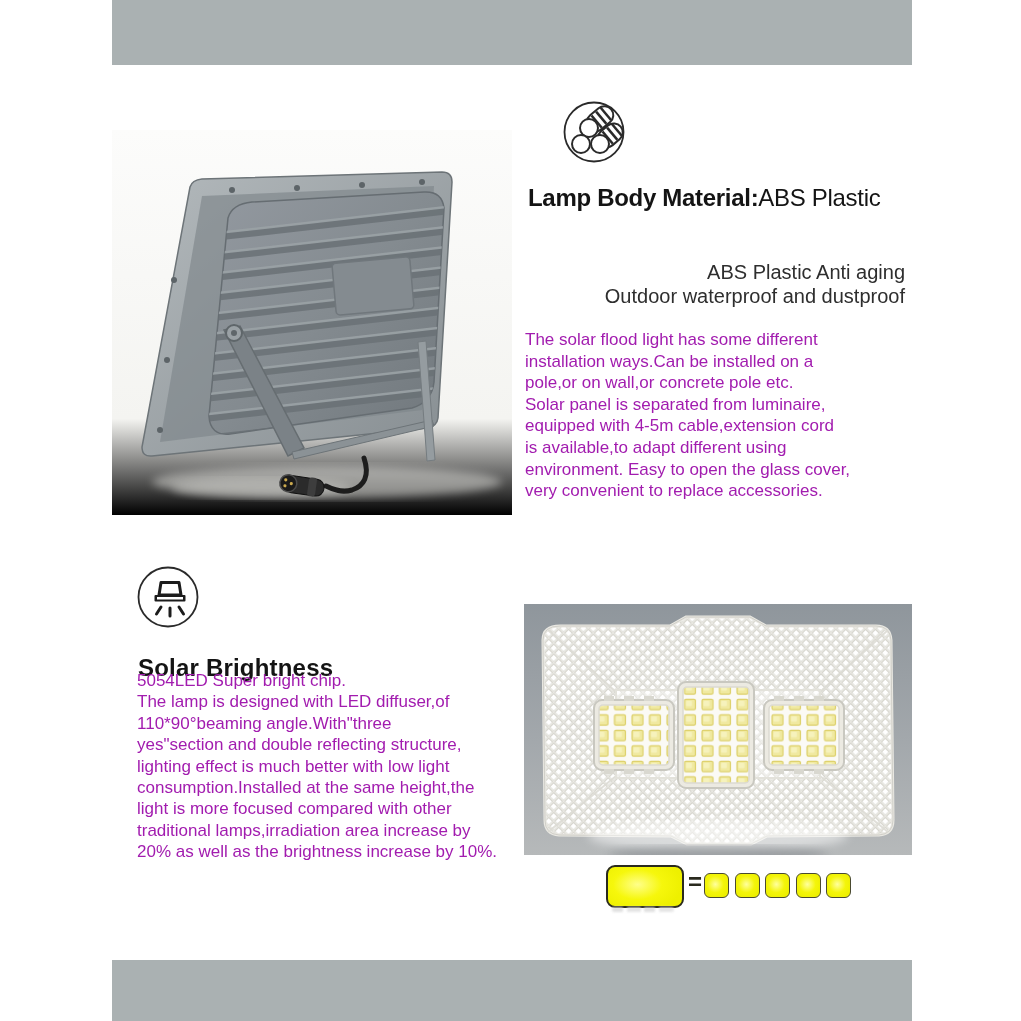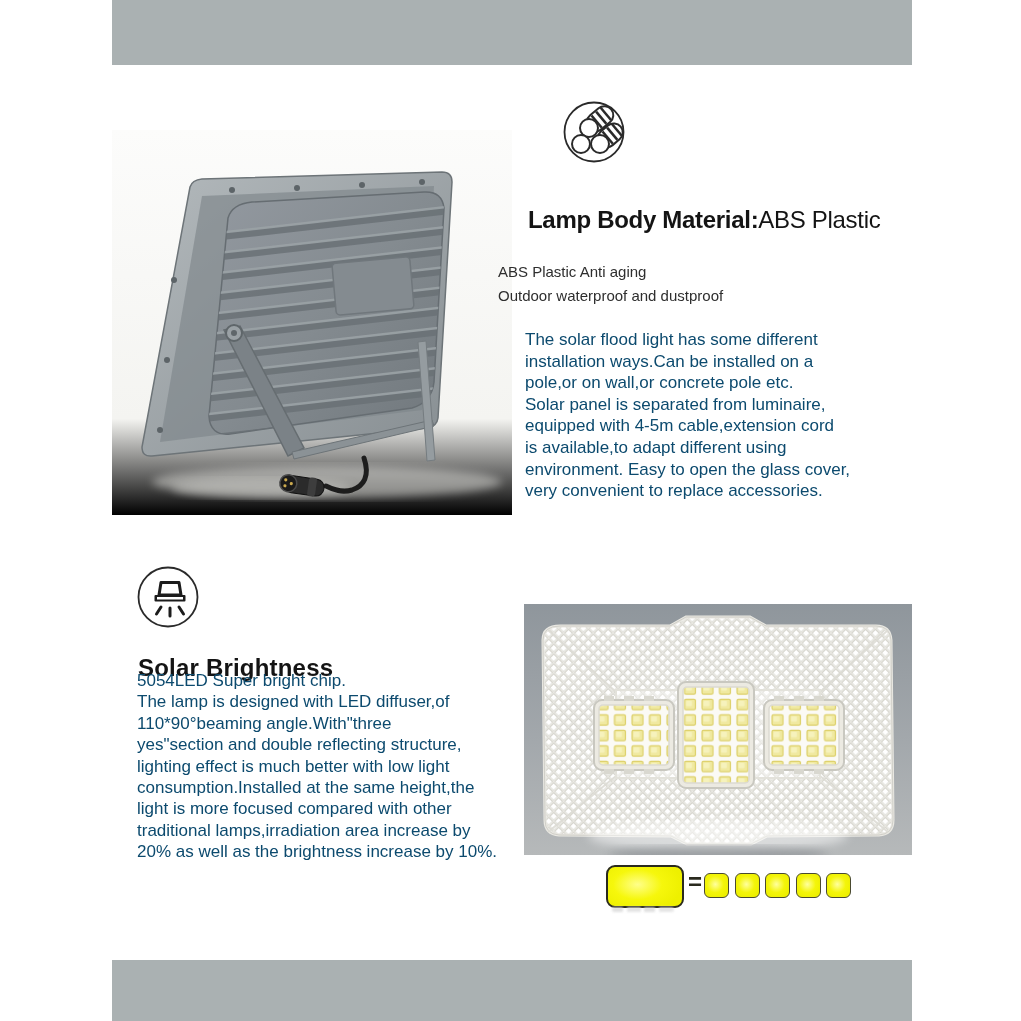--- a/index.html
+++ b/index.html
@@ -8,31 +8,31 @@
     font-family:"Liberation Sans",sans-serif;background:#ffffff;
   }
   .band{position:absolute;left:112px;width:800px;background:#aab1b2;}
   #top-band{top:0;height:65px;}
   #bottom-band{top:960px;height:61px;}
 
   .icon-circle{position:absolute;width:64px;height:64px;}
 
   .h1{
     position:absolute;left:528px;top:184px;width:392px;
-    font-size:24px;color:#141414;letter-spacing:-0.3px;white-space:nowrap;margin-top:22px;
+    font-size:24px;color:#141414;letter-spacing:-0.3px;white-space:nowrap;
   }
   .h1 .strong{font-weight:700;}
   .h1 .rest{font-weight:400;}
 
   .sublines{
-    position:absolute;left:498px;top:260px;width:390px;
-    font-size:15px;line-height:24px;color:#2e2e2e;white-space:pre-line;
+    position:absolute;left:515px;top:260px;width:390px;
+    font-size:20px;line-height:24px;color:#2e2e2e;white-space:pre-line;text-align:right;
   }
   .para{
-    font-size:17px;line-height:21.6px;color:#0c4a6e;white-space:pre-line;
+    font-size:17px;line-height:21.6px;color:#a21caf;white-space:pre-line;
     position:absolute;
   }
   #para-material{left:525px;top:329px;width:398px;}
   #para-brightness{left:137px;top:670px;width:400px;line-height:21.4px;}
 
   .h2{
     position:absolute;left:138px;top:654px;font-size:24px;font-weight:700;color:#141414;
     white-space:nowrap;letter-spacing:0.2px;
   }
 

